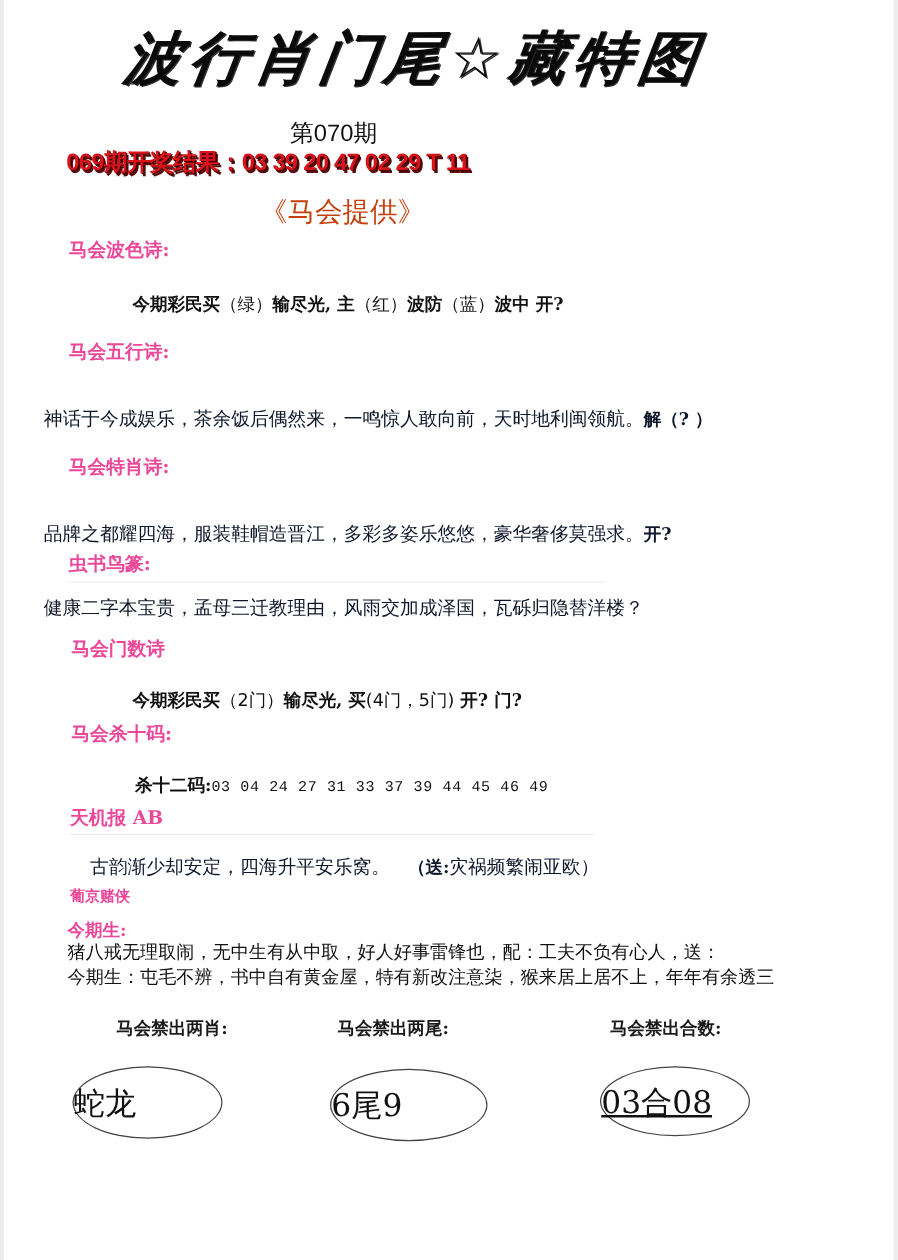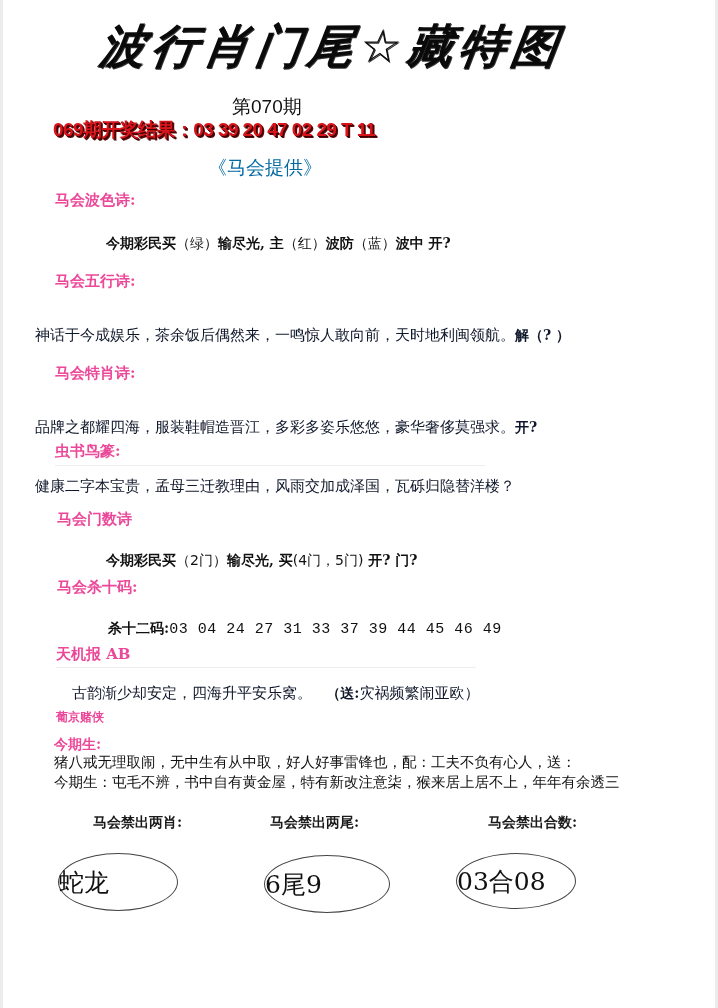--- a/index.html
+++ b/index.html
@@ -45,22 +45,22 @@
       font-family: "Liberation Sans", sans-serif;
       font-size: 19px;
       font-weight: bold;
       color: #d8141a;
       letter-spacing: -0.6px;
       text-shadow: 1px 1px 0 #3a0000, 2px 2px 0 #5a0a0a;
     }
     .provider {
       left: 208px; top: 155px;
       font-family: Liberation Serif, serif;
-      font-size: 19px;
-      color: #0369a1;
+      font-size: 22px;
+      color: #c2410c;
     }
     .section-label {
       font-family: "DejaVu Serif", serif;
       font-size: 15px;
       font-weight: bold;
       color: #ec4899;
     }
     .bold-line {
       font-family: "DejaVu Serif", serif;
       font-size: 14px;
@@ -77,21 +77,21 @@
       color: #0f172a;
       text-align: right;
     }
     .poem .tag {
       font-family: "DejaVu Serif", serif;
       font-weight: bold;
       font-size: 14px;
     }
     .numbers {
       font-family: "Liberation Mono", monospace;
-      font-size: 15px;
+      font-size: 12px;
       font-weight: normal;
       letter-spacing: 0.5px;
     }
     .jinqi-lines {
       left: 54px; top: 752px;
       font-family: "DejaVu Sans", sans-serif;
       font-size: 14.5px;
       line-height: 20px;
       color: #111;
     }
@@ -173,15 +173,15 @@
 <div class="abs ban-label" style="left:58px; top:814px;margin-left:35px;">马会禁出两肖:</div>
 <div class="abs ban-label" style="left:270px; top:814px;">马会禁出两尾:</div>
 <div class="abs ban-label" style="left:488px; top:814px;">马会禁出合数:</div>
 
 <div class="ellipse" style="left:58px; top:853px; width:118px; height:56px;">
   <span>蛇龙</span>
 </div>
 <div class="ellipse" style="left:264px; top:855px; width:124px; height:56px;">
   <span>6尾9</span>
 </div>
-<div class="ellipse" style="left:456px; top:853px; width:118px; height:54px;">
+<div class="ellipse" style="left:480px; top:853px; width:118px; height:54px;text-decoration:underline;">
   <span>03合08</span>
 </div>
 
 </body></html>

